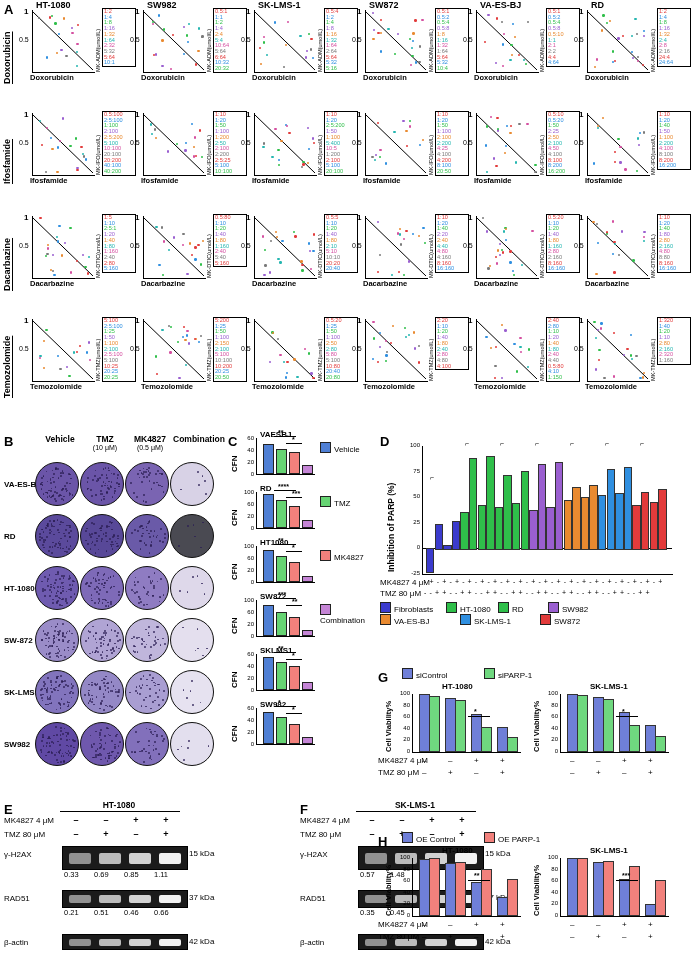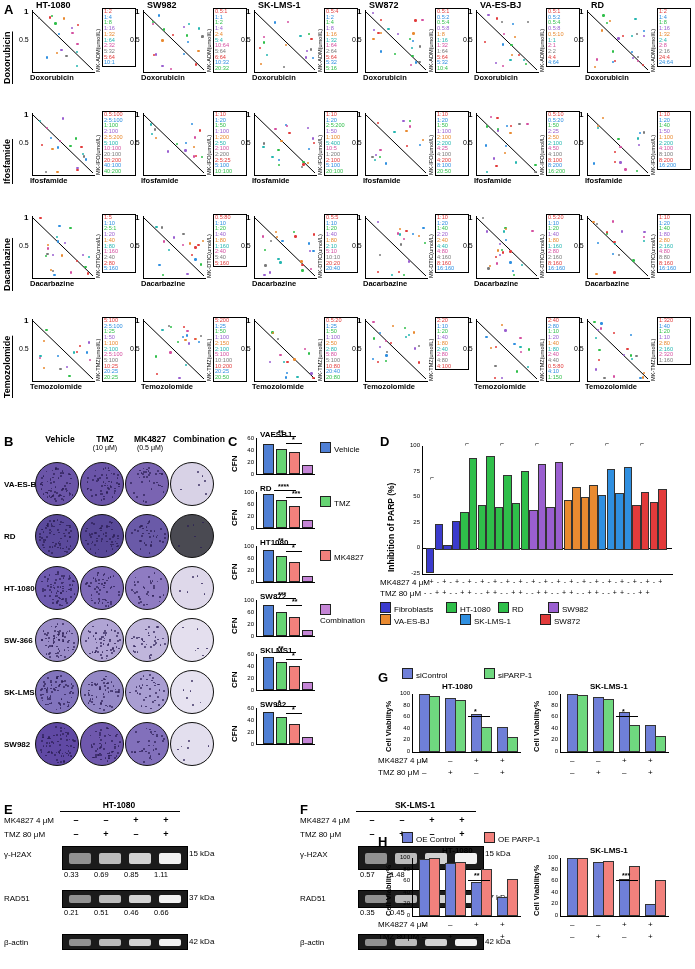--- a/index.html
+++ b/index.html
@@ -1524,21 +1524,21 @@
       <div style="position:absolute;left:4.8px;top:21.9px;width:1.8px;height:1.8px;border-radius:50%;background:#2c1f55;opacity:.85;"></div>
       <div style="position:absolute;left:21.0px;top:24.1px;width:1.8px;height:1.8px;border-radius:50%;background:#2c1f55;opacity:.85;"></div>
       <div style="position:absolute;left:7.5px;top:13.8px;width:1.8px;height:1.8px;border-radius:50%;background:#2c1f55;opacity:.85;"></div>
     </div><div class="well" style="left:166px;top:134px;width:42px;height:42px;background:#ded8ea;">
       <div style="position:absolute;left:30.2px;top:15.7px;width:1.8px;height:1.8px;border-radius:50%;background:#2c1f55;opacity:.85;"></div>
       <div style="position:absolute;left:15.7px;top:23.9px;width:1.8px;height:1.8px;border-radius:50%;background:#2c1f55;opacity:.85;"></div>
       <div style="position:absolute;left:8.0px;top:22.9px;width:1.8px;height:1.8px;border-radius:50%;background:#2c1f55;opacity:.85;"></div>
       <div style="position:absolute;left:25.6px;top:8.1px;width:1.8px;height:1.8px;border-radius:50%;background:#2c1f55;opacity:.85;"></div>
       <div style="position:absolute;left:21.0px;top:9.4px;width:1.8px;height:1.8px;border-radius:50%;background:#2c1f55;opacity:.85;"></div>
       <div style="position:absolute;left:32.7px;top:25.9px;width:1.8px;height:1.8px;border-radius:50%;background:#2c1f55;opacity:.85;"></div>
-    </div><span class="brow-label" style="left:0px;top:204px;">SW-366</span><div class="well" style="left:31px;top:186px;width:42px;height:42px;background:#9a8cc8;">
+    </div><span class="brow-label" style="left:0px;top:204px;">SW-872</span><div class="well" style="left:31px;top:186px;width:42px;height:42px;background:#9a8cc8;">
       <div style="position:absolute;left:31.5px;top:30.7px;width:1.8px;height:1.8px;border-radius:50%;background:#2c1f55;opacity:.85;"></div>
       <div style="position:absolute;left:4.8px;top:20.1px;width:1.8px;height:1.8px;border-radius:50%;background:#2c1f55;opacity:.85;"></div>
       <div style="position:absolute;left:12.2px;top:18.0px;width:1.8px;height:1.8px;border-radius:50%;background:#2c1f55;opacity:.85;"></div>
       <div style="position:absolute;left:22.7px;top:31.3px;width:1.8px;height:1.8px;border-radius:50%;background:#2c1f55;opacity:.85;"></div>
       <div style="position:absolute;left:14.7px;top:6.5px;width:1.8px;height:1.8px;border-radius:50%;background:#2c1f55;opacity:.85;"></div>
       <div style="position:absolute;left:15.0px;top:25.9px;width:1.8px;height:1.8px;border-radius:50%;background:#2c1f55;opacity:.85;"></div>
       <div style="position:absolute;left:25.8px;top:16.2px;width:1.8px;height:1.8px;border-radius:50%;background:#2c1f55;opacity:.85;"></div>
       <div style="position:absolute;left:28.0px;top:37.1px;width:1.8px;height:1.8px;border-radius:50%;background:#2c1f55;opacity:.85;"></div>
       <div style="position:absolute;left:26.6px;top:21.0px;width:1.8px;height:1.8px;border-radius:50%;background:#2c1f55;opacity:.85;"></div>
       <div style="position:absolute;left:11.7px;top:27.2px;width:1.8px;height:1.8px;border-radius:50%;background:#2c1f55;opacity:.85;"></div>

